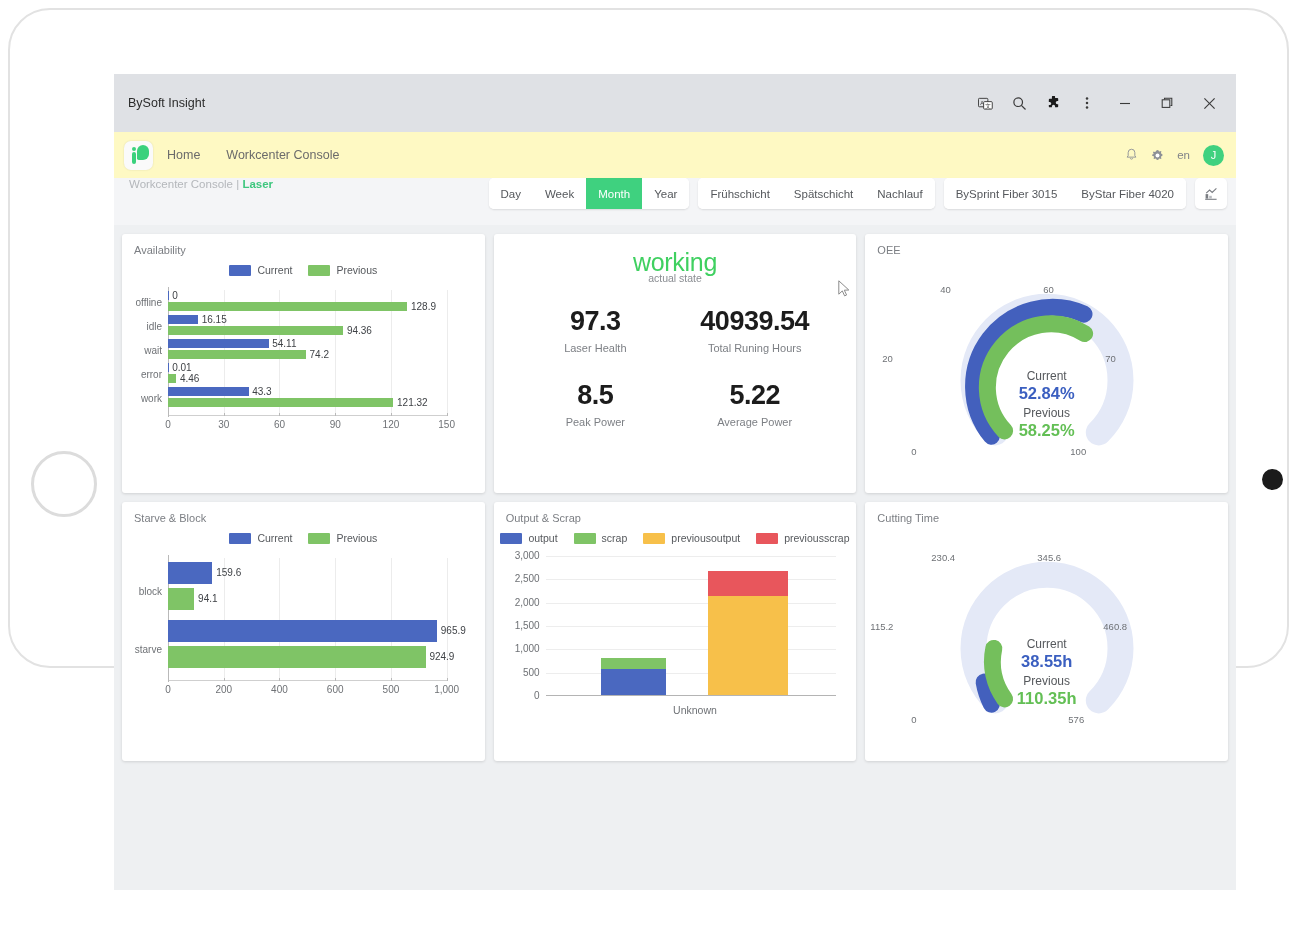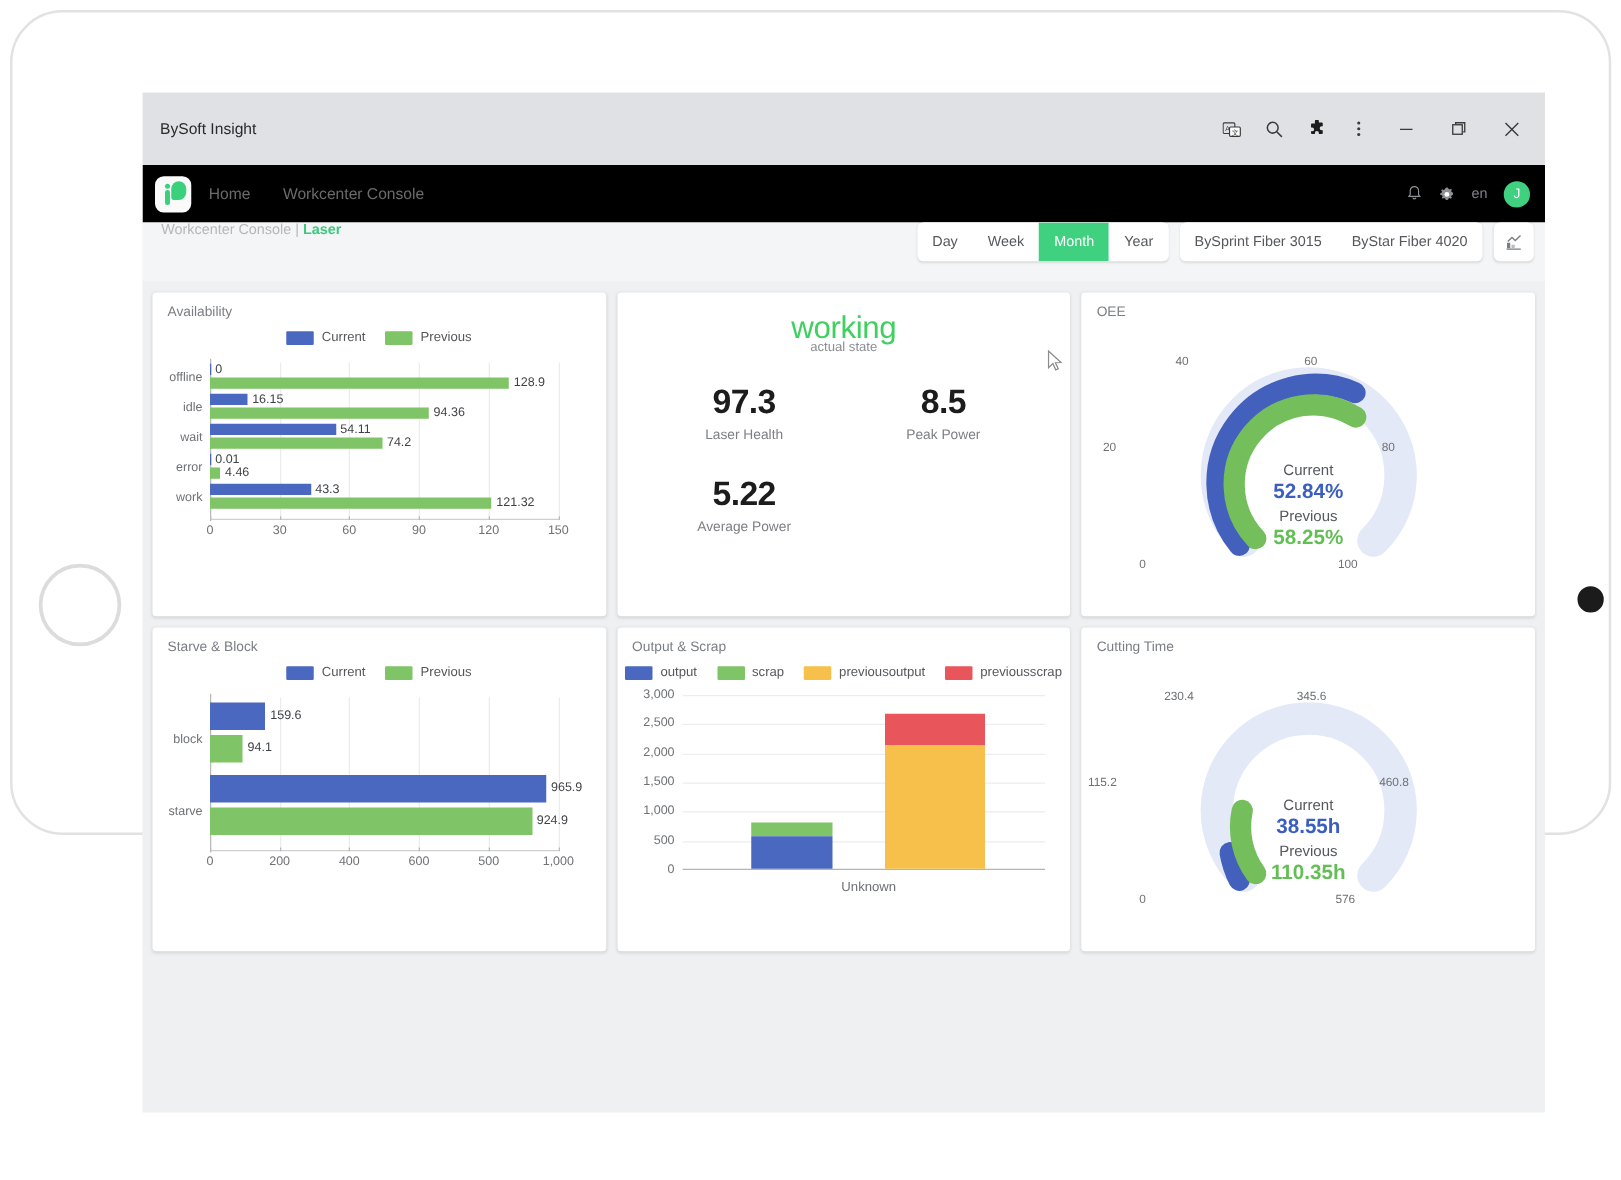--- a/index.html
+++ b/index.html
@@ -59,21 +59,21 @@
     width: 34px; height: 34px;
     display: flex; align-items: center; justify-content: center;
     color: #3a3a3a;
   }
   .tb-btn svg { display: block; }
   .tb-win { width: 42px; height: 34px; }
 
   
   .appnav {
     height: 46px;
-    background: #000000;
+    background: #fef9c3;
     display: flex;
     align-items: center;
     padding: 0 12px 0 10px;
   }
   .logo {
     width: 29px; height: 29px;
     background: #fafafa;
     border-radius: 7px;
     box-shadow: 0 0 2px rgba(0,0,0,.12);
     position: relative;
@@ -418,20 +418,25 @@
         <span>Workcenter Console</span>
         <span>|</span>
         <span class="accent">Laser</span>
       </div>
       <div class="seg-groups">
         <div class="seg">
           <div class="seg-item">Day</div>
           <div class="seg-item">Week</div>
           <div class="seg-item active">Month</div>
           <div class="seg-item">Year</div>
+        </div>
+        <div class="seg">
+          <div class="seg-item">Frühschicht</div>
+          <div class="seg-item">Spätschicht</div>
+          <div class="seg-item">Nachlauf</div>
         </div>
         <div class="seg">
           <div class="seg-item">BySprint Fiber 3015</div>
           <div class="seg-item">ByStar Fiber 4020</div>
         </div>
         <div class="icon-btn">
           <svg width="14" height="14" viewBox="0 0 14 14">
               <path d="M1.2 12.3h11.4" stroke="#7a7d82" stroke-width="1.1" fill="none"></path>
               <path d="M1.6 11.6V7.1h2.6v4.5z" fill="#7a7d82"></path>
               <path d="M5.2 11.6V8.8h2.6v2.8z" fill="#b9bcc0"></path>
@@ -525,20 +530,24 @@
         <div class="kpi-state">
           <div class="kpi-state-main">working</div>
           <div class="kpi-state-sub">actual state</div>
         </div>
         <div class="kpi-grid">
           <div class="kpi-cell">
             <div class="kpi-value">97.3</div>
             <div class="kpi-label">Laser Health</div>
           </div>
           <div class="kpi-cell">
+            <div class="kpi-value">40939.54</div>
+            <div class="kpi-label">Total Runing Hours</div>
+          </div>
+          <div class="kpi-cell">
             <div class="kpi-value">8.5</div>
             <div class="kpi-label">Peak Power</div>
           </div>
           <div class="kpi-cell">
             <div class="kpi-value">5.22</div>
             <div class="kpi-label">Average Power</div>
           </div>
         </div>
         <svg class="cursor-arrow" viewBox="0 0 12 18">
           <path d="M0.8 0.8 L0.8 14.2 L4.3 10.9 L6.6 15.9 L8.6 15.0 L6.3 10.2 L10.8 10.0 Z" fill="#ffffff" stroke="#8b8b8b" stroke-width="1"></path>
@@ -553,21 +562,21 @@
             <path d="M 63.2 168.4 A 73.5 73.5 0 1 1 166.8 168.4" fill="none" stroke="#e4e9f7" stroke-width="26" stroke-linecap="round"></path>
 
             <path d="M 59.4 172.2 A 78.8 78.8 0 0 1 152.0 50.1" fill="none" stroke="#4360bd" stroke-width="17" stroke-linecap="round"></path>
 
             <path d="M 72.6 166.9 A 63.5 63.5 0 0 1 152.6 69.6" fill="none" stroke="#74bf5c" stroke-width="17" stroke-linecap="round"></path>
           </svg>
           <span class="g-tick" style="left:46px;top:190px">0</span>
           <span class="g-tick" style="left:17px;top:97px">20</span>
           <span class="g-tick" style="left:75px;top:28px">40</span>
           <span class="g-tick" style="left:178px;top:28px">60</span>
-          <span class="g-tick" style="left:240px;top:97px">80</span>
+          <span class="g-tick" style="left:240px;top:97px">70</span>
           <span class="g-tick" style="left:205px;top:190px">100</span>
           <div class="gauge-center">
             <div class="g-cap">Current</div>
             <div class="g-cur">52.84%</div>
             <div class="g-prev-cap">Previous</div>
             <div class="g-prev">58.25%</div>
           </div>
         </div>
       </div>
 

